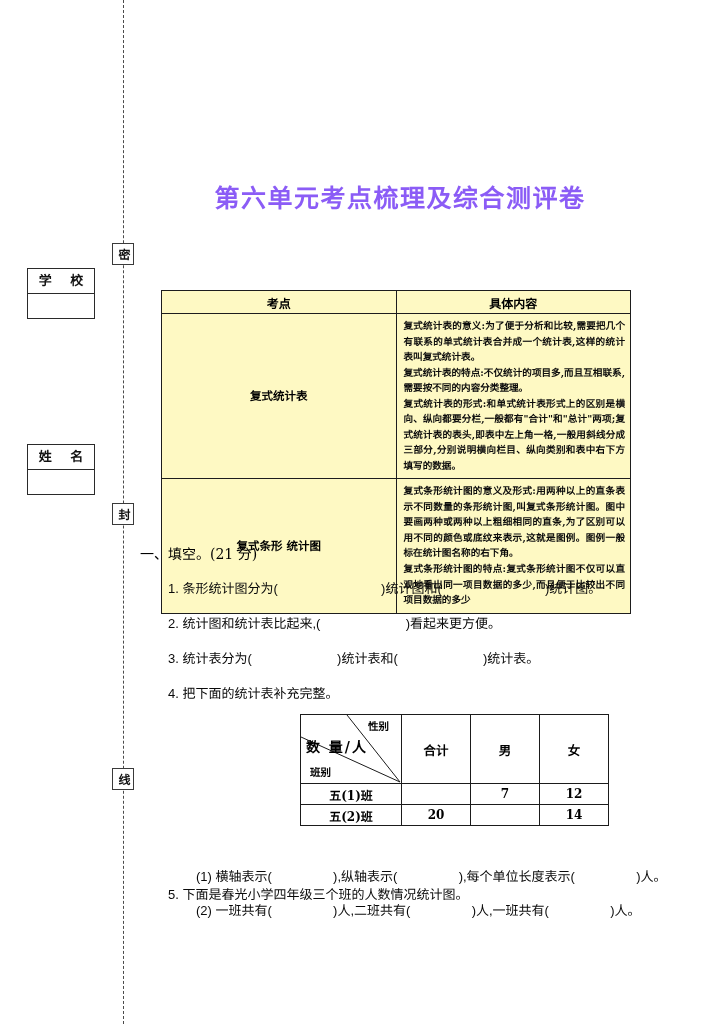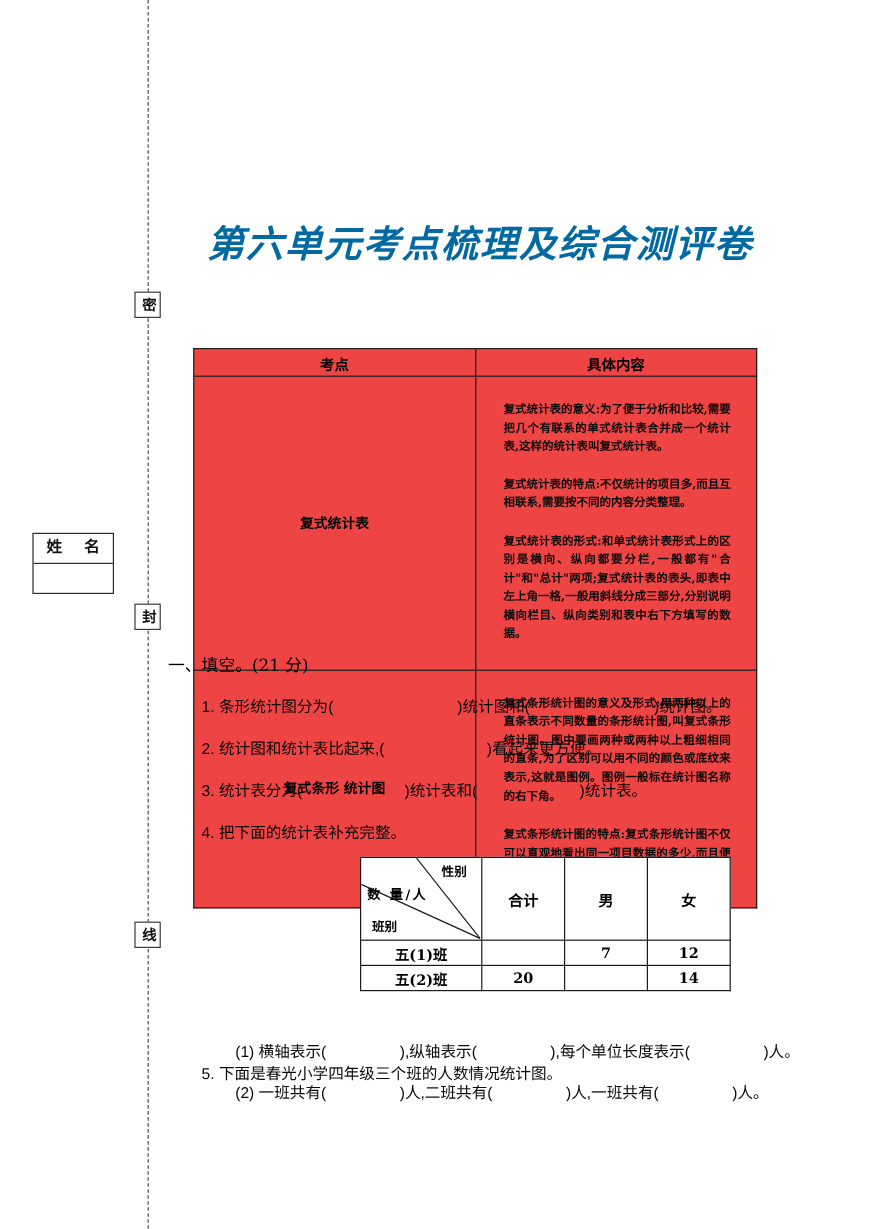--- a/index.html
+++ b/index.html
@@ -88,26 +88,25 @@
     width: 560px;
     height: 1024px;
   }
 
   .doc-title {
     position: absolute;
     left: 0;
     top: 178px;
     width: 520px;
     text-align: center;
-    font-size: 31px;
+    font-size: 25px;
     font-weight: 700;
     letter-spacing: 1.5px;
-    color: #0369a1;
-    font-family: "DejaVu Serif", "Liberation Serif", serif;
-    font-style: italic;
+    color: #8b5cf6;
+    font-family: "DejaVu Serif", "Liberation Serif", serif;
   }
 
   .exam-meta {
     position: absolute;
     left: 8px;
     top: 237px;
     font-size: 11.5px;
     font-weight: 700;
     color: #111;
     white-space: nowrap;
@@ -134,21 +133,21 @@
   }
 
   
   .k-table {
     position: absolute;
     left: 21px;
     top: 290px;
     width: 470px;
     border-collapse: collapse;
     table-layout: fixed;
-    background: #ef4444;
+    background: #fef9c3;
   }
   .k-table td, .k-table th {
     border: 1px solid #1d1d1d;
     padding: 0;
     vertical-align: middle;
   }
   .k-table .hd {
     text-align: center;
     font-size: 12px;
     font-weight: 700;
@@ -169,21 +168,21 @@
   .k-table .body-cell {
     padding: 4px 5px 5px 7px;
     font-size: 9.6px;
     line-height: 1.62;
     font-weight: 700;
     color: #0c0c0c;
     font-family: "DejaVu Serif", "Liberation Serif", serif;
     text-align: justify;
   }
   .k-table .body-cell p {
-    margin: 16px;
+    margin: 0;
   }
 
   
   .section-head {
     position: absolute;
     left: 0;
     top: 543px;
     font-size: 14px;
     font-weight: 400;
     color: #000;
@@ -245,21 +244,21 @@
     position: absolute;
     right: 12px;
     top: 3px;
     font-size: 10.5px;
     font-weight: 700;
   }
   .corner .c-count {
     position: absolute;
     left: 5px;
     top: 21px;
-    font-size: 11px;
+    font-size: 14px;
     font-weight: 700;
     letter-spacing: 2px;
   }
   .corner .c-class {
     position: absolute;
     left: 9px;
     bottom: 4px;
     font-size: 10.5px;
     font-weight: 700;
   }
@@ -274,20 +273,24 @@
 </head>
 <body>
 
 <div class="page">
 
   <div class="seal-line"></div>
   <div class="seal-mark m1">密</div>
   <div class="seal-mark m2">封</div>
   <div class="seal-mark m3">线</div>
 
+  <div class="info-box box-school">
+    <div class="label">学 校</div>
+    <div class="blank"></div>
+  </div>
   <div class="info-box box-name">
     <div class="label">姓 名</div>
     <div class="blank"></div>
   </div>
 
   <div class="content">
 
     <div class="doc-title">第六单元考点梳理及综合测评卷</div>
 
 

